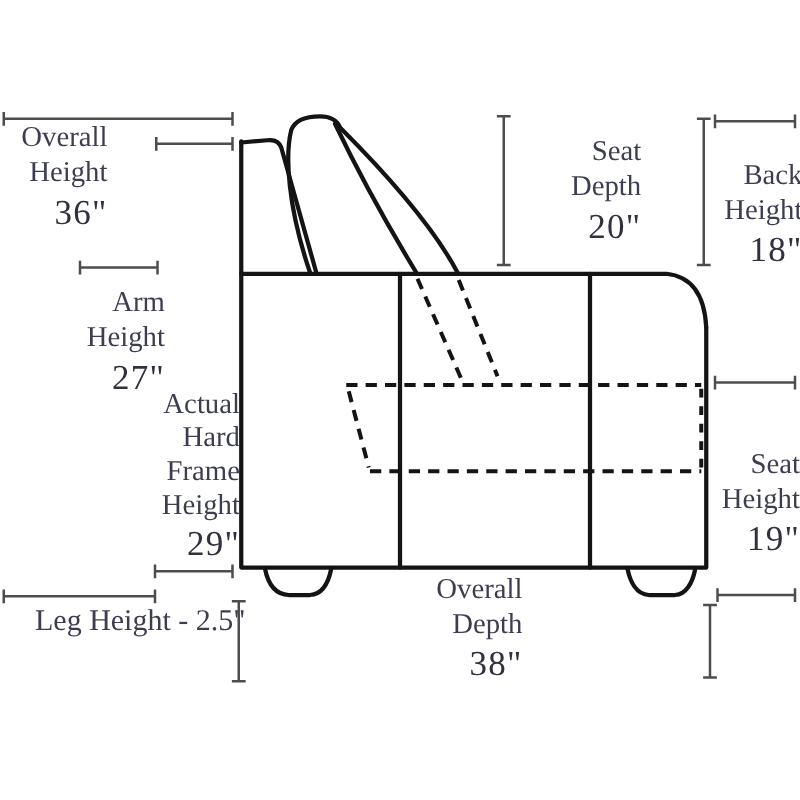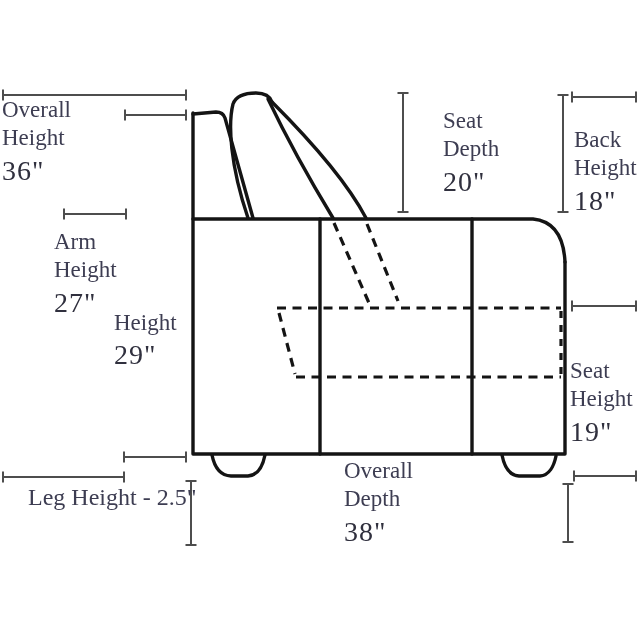--- a/index.html
+++ b/index.html
@@ -2,21 +2,21 @@
 <html><head>
 <meta charset="utf-8">
 <style>
   html,body{margin:0;padding:0;background:#ffffff;}
   .stage{
     position:relative;width:640px;height:640px;background:#ffffff;
     font-family:"Liberation Serif","DejaVu Serif",serif;overflow:hidden;
   }
   .stage svg{position:absolute;left:0;top:0;}
   .label{
-    position:absolute;text-align:left;color:#3d3d52;
+    position:absolute;text-align:right;color:#3d3d52;
     font-size:23px;line-height:28px;
   }
   .label .num{
     font-size:28px;line-height:34px;color:#30303e;margin-top:2px;letter-spacing:1px;
   }
   .label.single{font-size:24px;line-height:28px;white-space:nowrap;}
   
   #lbl-overall-height{left:2px;top:96px;width:84px;}
   #lbl-arm-height{left:54px;top:228px;width:78px;}
   #lbl-frame-height{left:114px;top:309px;width:78px;line-height:27px;}
@@ -95,20 +95,23 @@
     <div class="num">36"</div>
   </div>
 
   <div class="label" id="lbl-arm-height">
     <div>Arm</div>
     <div>Height</div>
     <div class="num">27"</div>
   </div>
 
   <div class="label" id="lbl-frame-height">
+    <div>Actual</div>
+    <div>Hard</div>
+    <div>Frame</div>
     <div>Height</div>
     <div class="num">29"</div>
   </div>
 
   <div class="label single" id="lbl-leg-height">
     <div>Leg Height - 2.5"</div>
   </div>
 
   <div class="label" id="lbl-seat-depth">
     <div>Seat</div>

